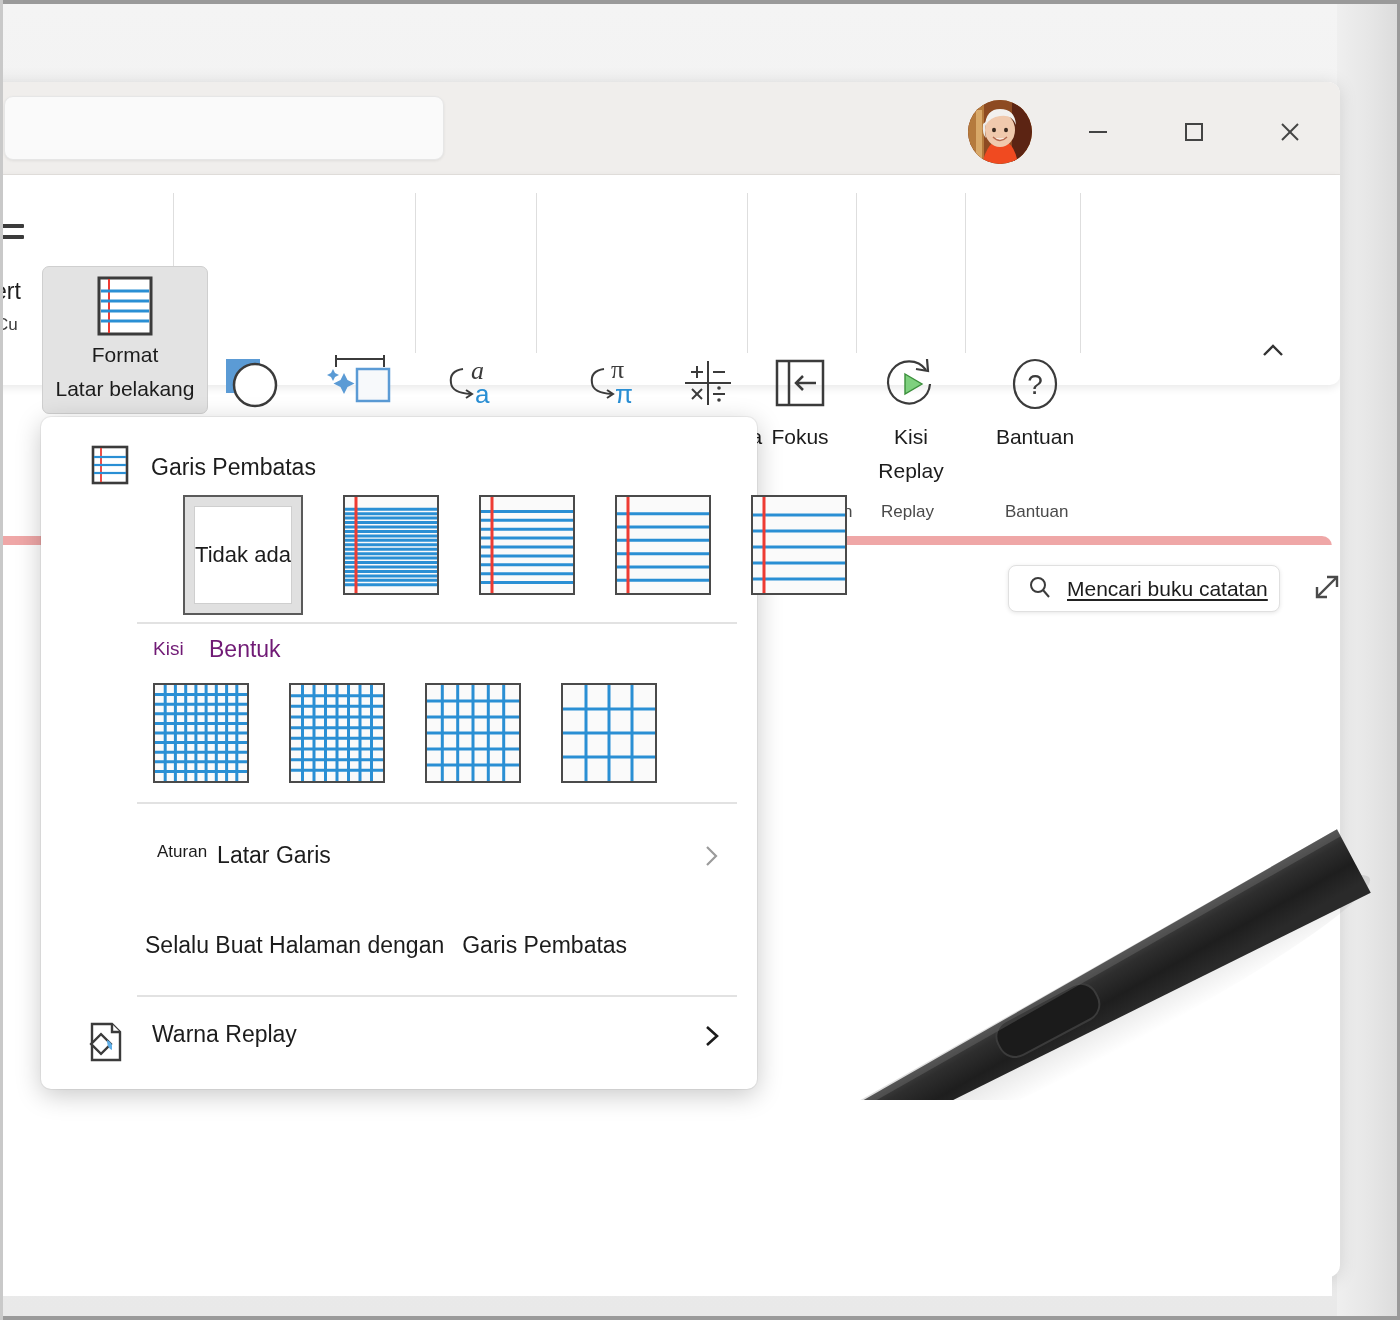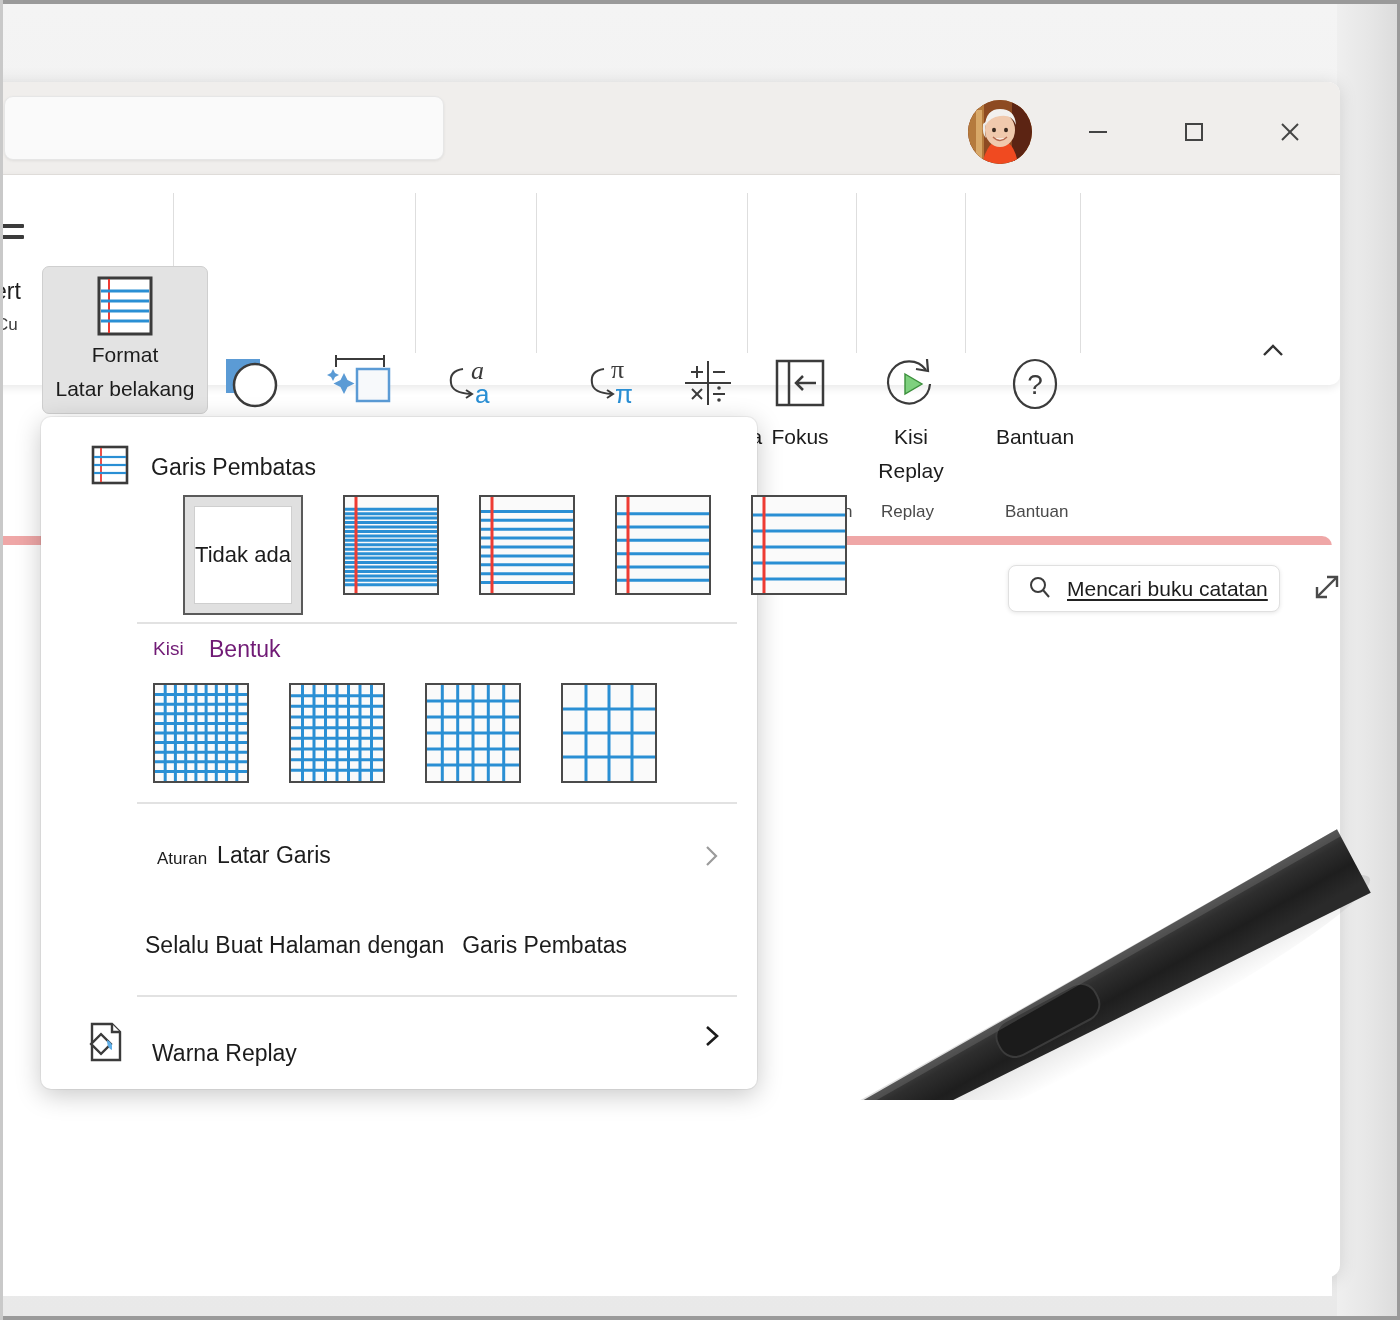--- a/index.html
+++ b/index.html
@@ -127,21 +127,21 @@
     position:absolute; left:0; top:0; width:100%; height:100%;
     display:flex; align-items:center; justify-content:center;
     font-size:22px; color:#1c1c1c; white-space:nowrap;
   }
   .thumb { width:96px; height:100px; border:2px solid #4a4a4a; background:#fafafa; position:relative; overflow:hidden; }
 
   .divider { position:absolute; height:2px; background:#e2e2e2; }
 
   .section-label { position:absolute; font-size:23px; color:#701a75; white-space:nowrap; }
 
-  .menu-row { position:absolute; display:flex; align-items:flex-end; }
+  .menu-row { position:absolute; display:flex; align-items:flex-start; }
   .menu-row-mini { font-size:17px; color:#1c1c1c; }
   .menu-row-text { font-size:23px; color:#1c1c1c; white-space:nowrap; }
   .chev { position:absolute; color:#9b9b9b; }
   .chev-dark { color:#1c1c1c; }
 
   
   .pen { position:absolute; left:700px; top:740px; width:700px; height:360px; z-index:40; pointer-events:none; }
 </style>
 </head>
 <body>

